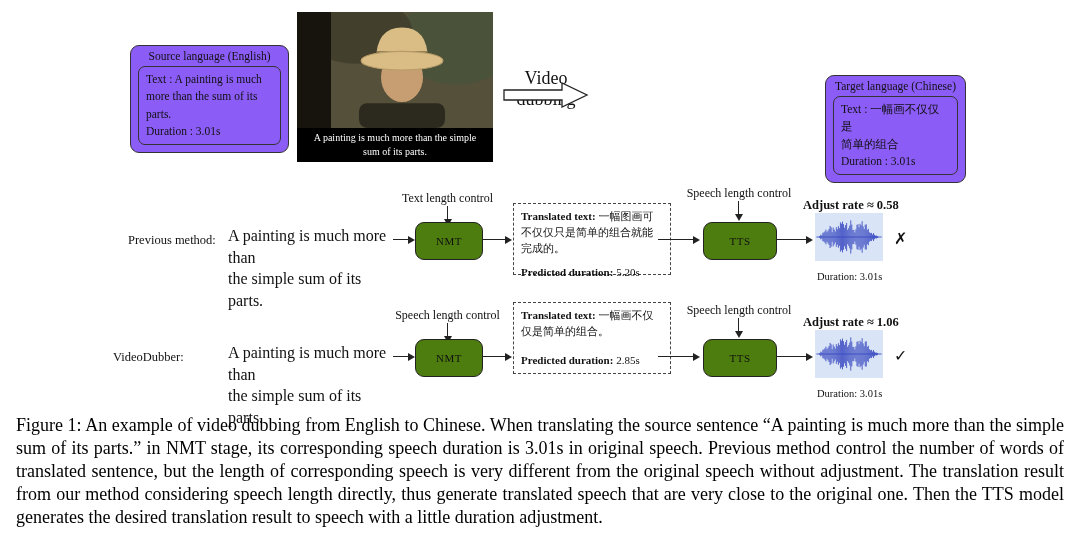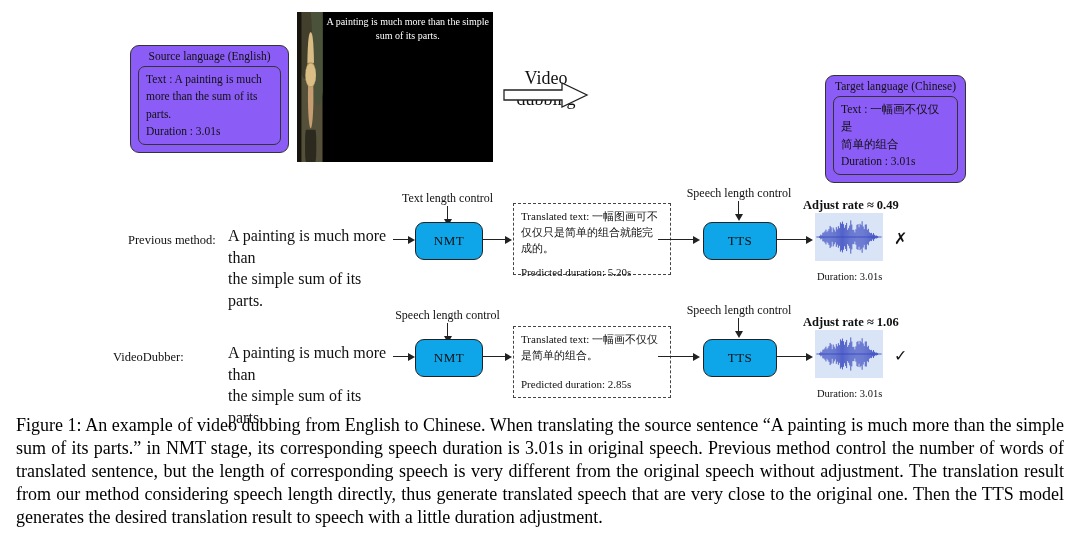--- a/index.html
+++ b/index.html
@@ -1,33 +1,33 @@
 <!DOCTYPE html>
 <html><head>
 <meta charset="utf-8">
 <style>
   html,body{margin:0;padding:0;background:#fff;}
   .canvas{position:relative;width:1080px;height:559px;background:#fff;overflow:hidden;
           font-family:"Liberation Serif","DejaVu Serif",serif;color:#111;}
   .abs{position:absolute;}
   .pre{white-space:pre-line;}
   .center{text-align:center;}
-  .b{font-weight:normal;}
+  .b{font-weight:bold;}
   
   .langbox{border:1px solid #333;border-radius:9px;background:#8b5cf6;font-size:11.5px;}
   .langbox .ttl{text-align:center;padding:4px 2px 1px;}
   .langbox .inner{border:1px solid #333;border-radius:7px;margin:3px 7px 7px;padding:4px 7px;
                   font-size:11.5px;line-height:1.5;}
   
-  .frame{background:#000;display:flex;flex-direction:row;font-family:Liberation Serif, serif;}
+  .frame{background:#000;display:flex;flex-direction:column;font-family:Liberation Serif, serif;}
   .frame svg{display:block;width:100%;flex:1;}
   .sub{background:#000;color:#fff;text-align:center;line-height:1.35;padding:3px 4px 4px;}
   
-  .rbox{border:1.2px solid #222;border-radius:9px;background:#0ea5e9;display:flex;
-        align-items:center;justify-content:center;font-size:13px;letter-spacing:.5px;}
+  .rbox{border:1.2px solid #222;border-radius:9px;background:#4d7c0f;display:flex;
+        align-items:center;justify-content:center;font-size:11px;letter-spacing:.5px;}
   
   .dashed{border:1.1px dashed #444;background:#fff;font-size:11px;line-height:1.45;padding:5px 7px;}
   .dashed .pd{margin-top:8px;}
   .dashed .pd.gap{margin-top:13px;}
   
   .harrow{position:absolute;height:1.2px;background:#222;}
   .harrow::after{content:"";position:absolute;right:-6px;top:-3.4px;width:0;height:0;
                  border-left:7px solid #222;border-top:4px solid transparent;border-bottom:4px solid transparent;}
   .varrow{position:absolute;width:1.2px;background:#222;}
   .varrow::after{content:"";position:absolute;bottom:-6px;left:-3.4px;width:0;height:0;
@@ -99,21 +99,21 @@
       <span class="b">Translated text:</span><span> 一幅图画可不仅仅只是简单的组合就能完成的。</span>
       <div class="pd"><span class="b">Predicted duration:</span><span> 5.20s</span></div>
     </div>
 
     <div class="harrow" style="left:658px;top:54px;width:36px;"></div>
     <div class="abs ctrl" style="left:675px;top:1px;width:128px;">Speech length control</div>
     <div class="varrow" style="left:738px;top:16px;height:14px;"></div>
     <div class="abs rbox" style="left:703px;top:37px;width:72px;height:36px;">TTS</div>
     <div class="harrow" style="left:777px;top:54px;width:30px;"></div>
 
-    <div class="abs adjust" style="left:803px;top:13px;">Adjust rate ≈ 0.49</div>
+    <div class="abs adjust" style="left:803px;top:13px;">Adjust rate ≈ 0.58</div>
     <div class="abs wave" style="left:815px;top:28px;width:68px;height:48px;">
       <svg viewBox="0 0 100 56" preserveAspectRatio="none">
           <path d="M2,28 L98,28 M7,26.9 L7,29.1 M8.52,25.2 L8.52,30.8 M10.04,26.0 L10.04,30.0 M11.56,23.0 L11.56,33.0 M13.08,22.8 L13.08,33.2 M14.6,21.4 L14.6,34.6 M16.12,19.4 L16.12,36.6 M17.64,22.4 L17.64,33.6 M19.16,20.7 L19.16,35.3 M20.68,18.7 L20.68,37.3 M22.2,15.1 L22.2,40.9 M23.72,16.7 L23.72,39.3 M25.240000000000002,22.4 L25.240000000000002,33.6 M26.76,17.0 L26.76,39.0 M28.28,19.4 L28.28,36.6 M29.8,21.7 L29.8,34.3 M31.32,16.5 L31.32,39.5 M32.84,19.0 L32.84,37.0 M34.36,15.4 L34.36,40.6 M35.879999999999995,17.7 L35.879999999999995,38.3 M37.4,10.9 L37.4,45.1 M38.92,12.5 L38.92,43.5 M40.44,10.0 L40.44,46.0 M41.96,13.1 L41.96,42.9 M43.480000000000004,17.2 L43.480000000000004,38.8 M45,14.1 L45,41.9 M46.52,11.6 L46.52,44.4 M48.04,19.7 L48.04,36.3 M49.56,17.7 L49.56,38.3 M51.08,14.7 L51.08,41.3 M52.6,8.6 L52.6,47.4 M54.12,13.5 L54.12,42.5 M55.64,19.7 L55.64,36.3 M57.160000000000004,19.7 L57.160000000000004,36.3 M58.68,22.7 L58.68,33.3 M60.2,19.0 L60.2,37.0 M61.72,13.9 L61.72,42.1 M63.24,13.0 L63.24,43.0 M64.75999999999999,16.7 L64.75999999999999,39.3 M66.28,12.6 L66.28,43.4 M67.8,14.1 L67.8,41.9 M69.32,9.6 L69.32,46.4 M70.84,15.7 L70.84,40.3 M72.36,18.8 L72.36,37.2 M73.88,13.6 L73.88,42.4 M75.4,13.3 L75.4,42.7 M76.92,19.7 L76.92,36.3 M78.44,18.4 L78.44,37.6 M79.96000000000001,22.5 L79.96000000000001,33.5 M81.48,23.5 L81.48,32.5 M83,23.2 L83,32.8 M84.52,25.1 L84.52,30.9 M86.04,23.4 L86.04,32.6 M87.56,25.4 L87.56,30.6 M89.08,26.4 L89.08,29.6 M90.6,26.3 L90.6,29.7 M92.12,26.9 L92.12,29.1" stroke="#3647c0" stroke-width="1.1" fill="none"></path>
         </svg>
     </div>
     <div class="abs mark" style="left:894px;top:44px;">✗</div>
     <div class="abs durlbl" style="left:817px;top:86px;">Duration: 3.01s</div>
   </div>
 
   <div class="abs" style="left:0;top:302px;width:1080px;height:112px;">
@@ -121,21 +121,21 @@
     <div class="varrow" style="left:447px;top:21px;height:14px;"></div>
 
     <div class="abs mlabel" style="left:113px;top:48px;">VideoDubber:</div>
     <div class="abs srctxt pre" style="left:228px;top:40px;width:170px;">A painting is much more than
 the simple sum of its parts.</div>
 
     <div class="harrow" style="left:393px;top:54px;width:16px;"></div>
     <div class="abs rbox" style="left:415px;top:37px;width:66px;height:36px;">NMT</div>
     <div class="harrow" style="left:483px;top:54px;width:23px;"></div>
 
-    <div class="abs dashed" style="left:513px;top:24px;width:142px;height:60px;">
+    <div class="abs dashed" style="left:513px;top:0;width:142px;height:60px;">
       <span class="b">Translated text:</span><span> 一幅画不仅仅是简单的组合。</span>
       <div class="pd gap"><span class="b">Predicted duration:</span><span> 2.85s</span></div>
     </div>
 
     <div class="harrow" style="left:658px;top:54px;width:36px;"></div>
     <div class="abs ctrl" style="left:675px;top:1px;width:128px;">Speech length control</div>
     <div class="varrow" style="left:738px;top:16px;height:14px;"></div>
     <div class="abs rbox" style="left:703px;top:37px;width:72px;height:36px;">TTS</div>
     <div class="harrow" style="left:777px;top:54px;width:30px;"></div>
 

